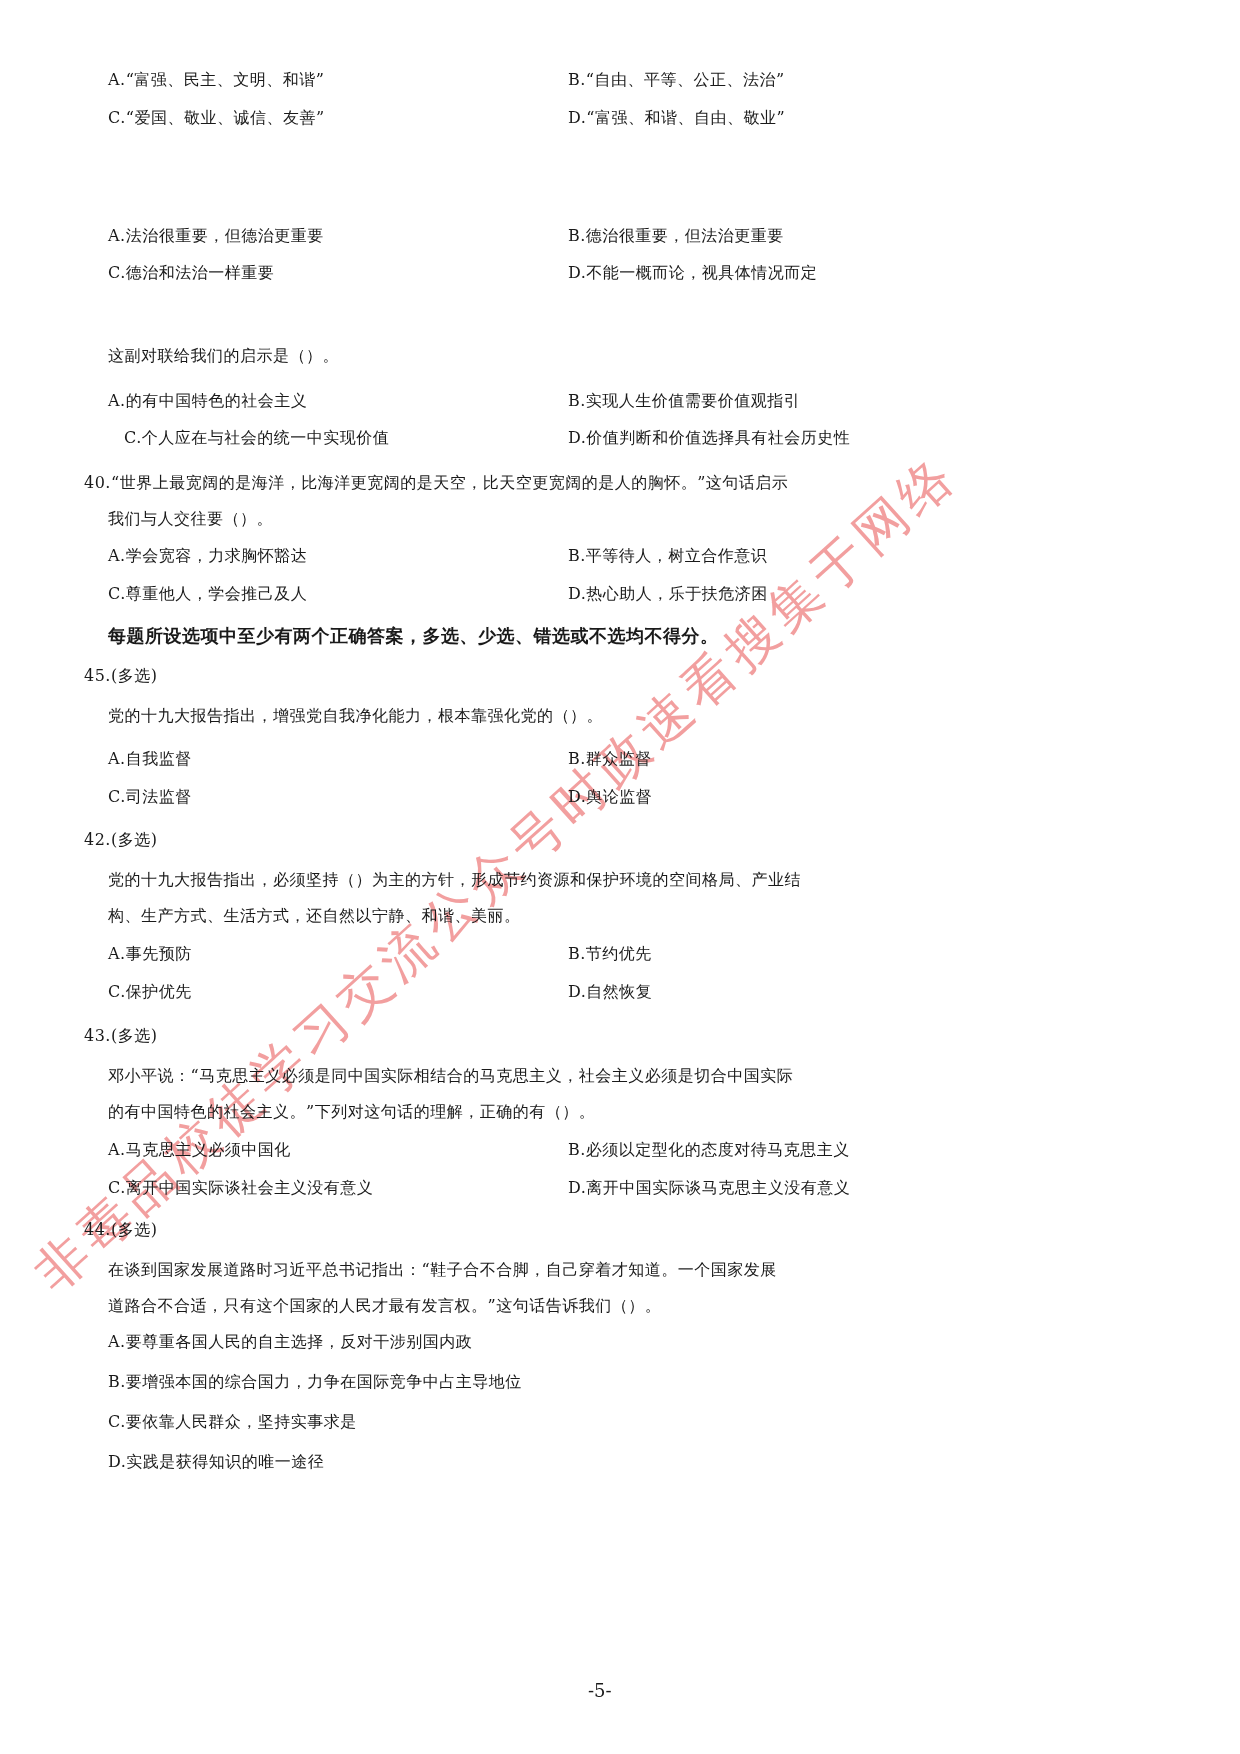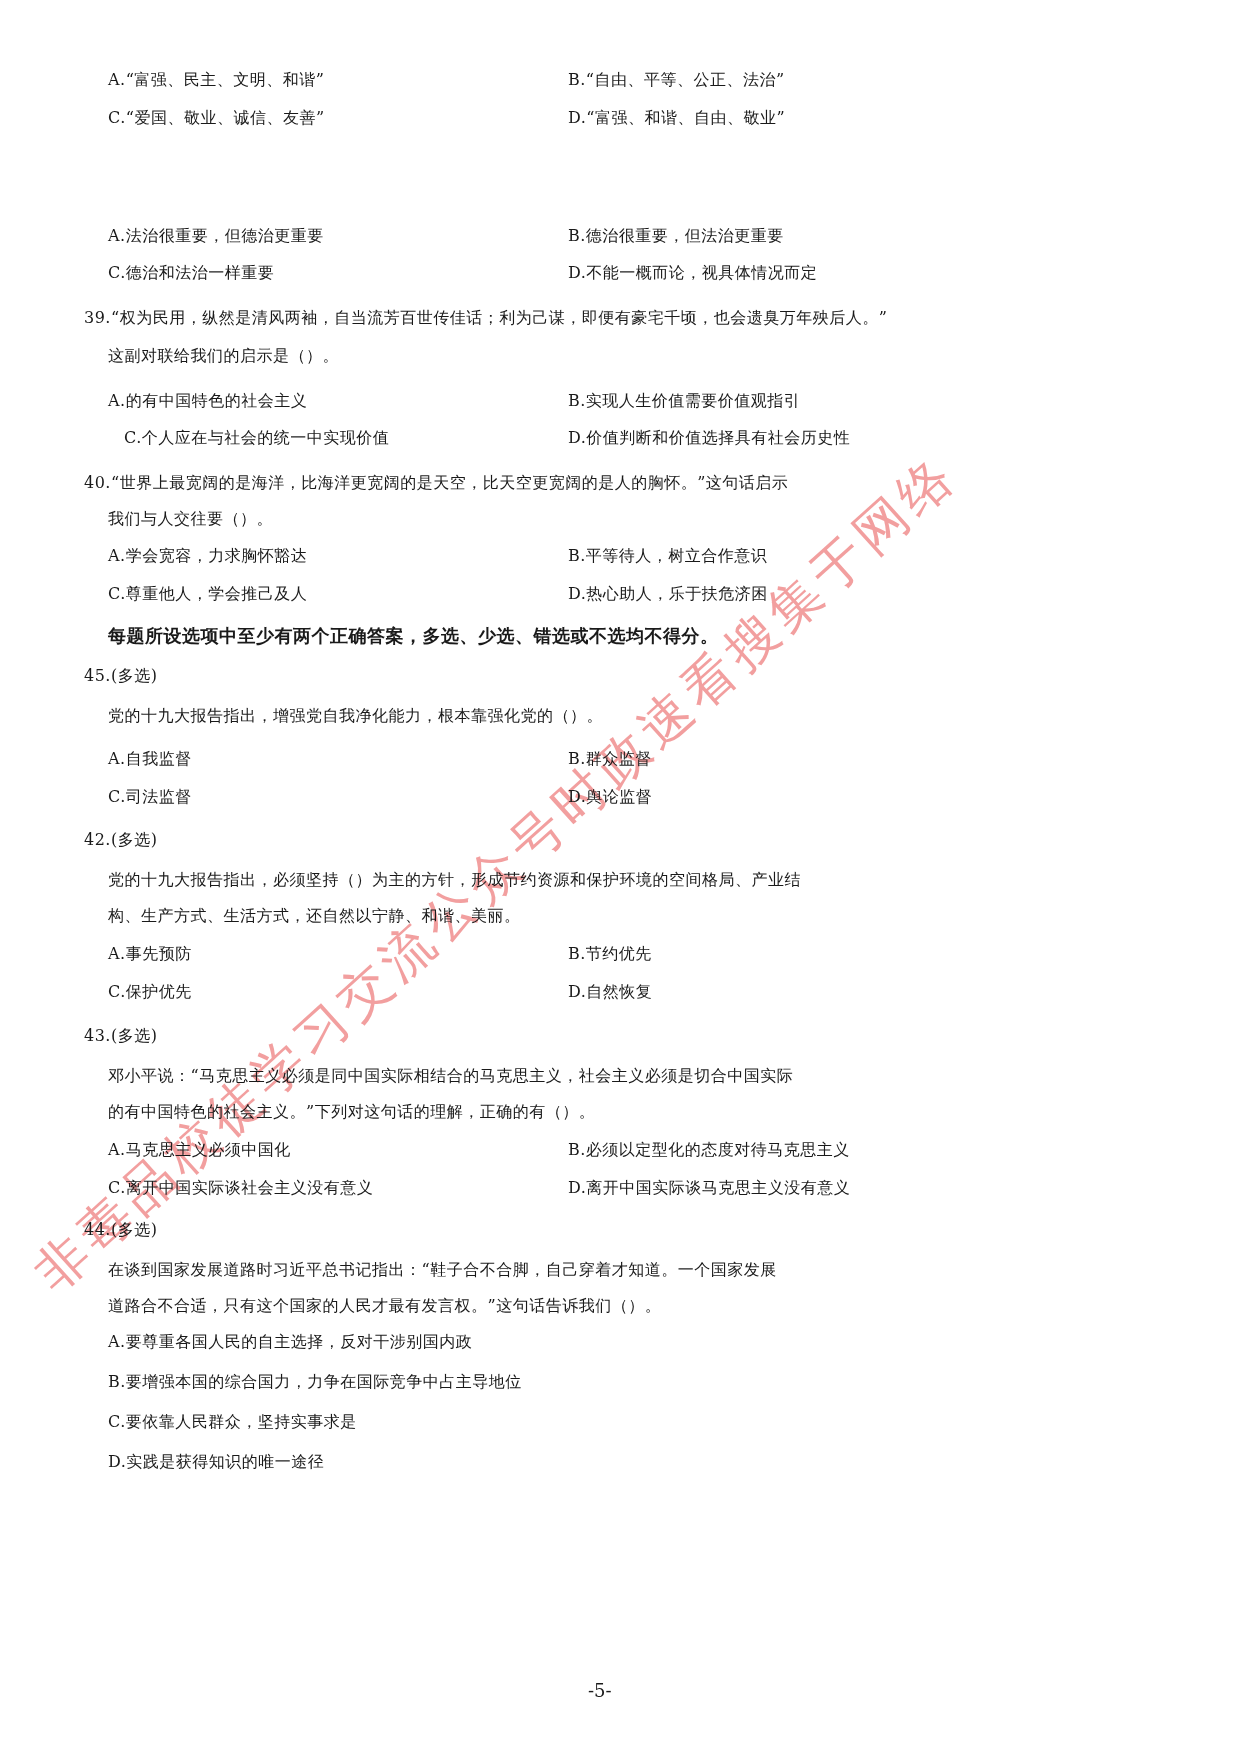--- a/index.html
+++ b/index.html
@@ -23,21 +23,20 @@
   <div class="line" style="left:108px;top:68px">A.“富强、民主、文明、和谐”</div>
   <div class="line" style="left:568px;top:68px">B.“自由、平等、公正、法治”</div>
   <div class="line" style="left:108px;top:106px">C.“爱国、敬业、诚信、友善”</div>
   <div class="line" style="left:568px;top:106px">D.“富强、和谐、自由、敬业”</div>
 
   <div class="line" style="left:108px;top:224px">A.法治很重要，但德治更重要</div>
   <div class="line" style="left:568px;top:224px">B.德治很重要，但法治更重要</div>
   <div class="line" style="left:108px;top:261px">C.德治和法治一样重要</div>
   <div class="line" style="left:568px;top:261px">D.不能一概而论，视具体情况而定</div>
 
-  <div class="line" style="left:84px;top:306px">39.“权为民用，纵然是清风两袖，自当流芳百世传佳话；利为己谋，即便有豪宅千顷，也会遗臭万年殃后人。”</div>
   <div class="line" style="left:108px;top:344px">这副对联给我们的启示是（）。</div>
   <div class="line" style="left:108px;top:389px">A.的有中国特色的社会主义</div>
   <div class="line" style="left:568px;top:389px">B.实现人生价值需要价值观指引</div>
   <div class="line" style="left:124px;top:426px">C.个人应在与社会的统一中实现价值</div>
   <div class="line" style="left:568px;top:426px">D.价值判断和价值选择具有社会历史性</div>
 
   <div class="line" style="left:84px;top:471px">40.“世界上最宽阔的是海洋，比海洋更宽阔的是天空，比天空更宽阔的是人的胸怀。”这句话启示</div>
   <div class="line" style="left:108px;top:507px">我们与人交往要（）。</div>
   <div class="line" style="left:108px;top:544px">A.学会宽容，力求胸怀豁达</div>
   <div class="line" style="left:568px;top:544px">B.平等待人，树立合作意识</div>

